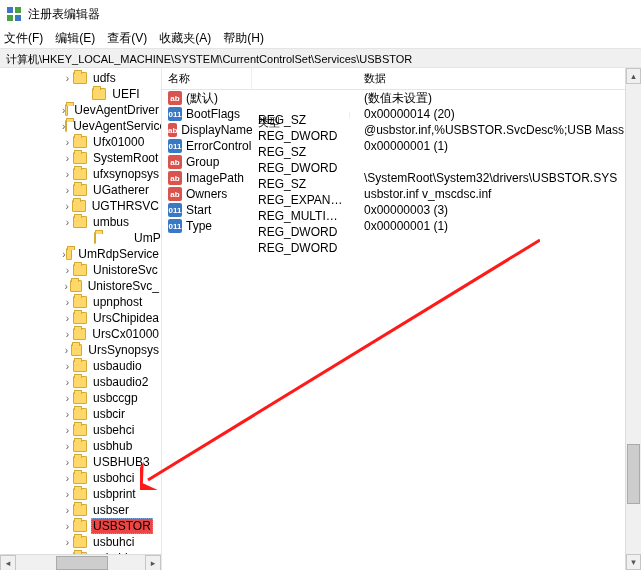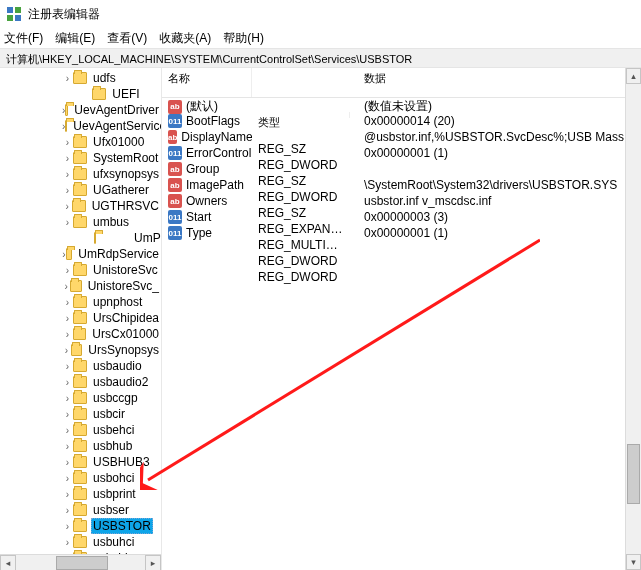--- a/index.html
+++ b/index.html
@@ -6,36 +6,36 @@
   body { margin: 0; width: 641px; height: 570px; background: #fff; overflow: hidden; position: relative; }
   .titlebar { height: 28px; display: flex; align-items: center; padding: 0 6px; background: #fff; }
   .app-icon { width:16px; height:16px; margin-right:6px; display:inline-block; }
   .menubar { height: 20px; display: flex; align-items: center; padding: 0 4px; gap: 12px; background:#fff; }
   .menubar span { color:#000; }
   .addressbar { height: 20px; line-height: 20px; padding: 0 6px; background:#f0f0f0; border-top:1px solid #e5e5e5; border-bottom:1px solid #e5e5e5; font-size:11px; white-space:nowrap; overflow:hidden; }
   .main { display:flex; height: calc(100% - 68px); }
   .tree-pane { width: 162px; overflow: hidden; position:relative; border-right:1px solid #e8e8e8; }
   .tree-scroll { position:absolute; inset:0; overflow:hidden; }
   .tree-item { height:16px; display:flex; align-items:center; white-space:nowrap; font-size:11px; color:#000; }
-  .tree-item.selected .label { background:#0ea5e9; border:1px dotted #7aa7d7; padding:0 1px; }
+  .tree-item.selected .label { background:#ef4444; border:1px dotted #7aa7d7; padding:0 1px; }
   .tree-item .label { padding:0 2px; }
   .chev { width:11px; text-align:center; color:#666; display:inline-block; font-size:10px; line-height:11px; }
   .folder { width:14px; height:12px; background:#FFD76A; border:1px solid #D6A931; border-radius:1px; margin-right:4px; display:inline-block; position:relative; }
   .folder::before { content:""; position:absolute; top:-3px; left:0; width:6px; height:3px; background:#FFD76A; border:1px solid #D6A931; border-bottom:none; border-radius:1px 1px 0 0; }
   .hscroll { position:absolute; left:0; right:0; bottom:0; height:16px; background:#f0f0f0; border-top:1px solid #dcdcdc; display:flex; align-items:center; }
   .hscroll .btn { width:16px; height:16px; background:#f0f0f0; border:1px solid #c5c5c5; display:flex; align-items:center; justify-content:center; font-size:9px; color:#555; }
   .hscroll .track { flex:1; height:16px; position:relative; }
   .hscroll .thumb { position:absolute; top:0; height:14px; margin:1px 0; background:#cdcdcd; border:1px solid #aaa; }
   .list-pane { flex:1; overflow:auto; }
-  .list-header { display:flex; height:30px; border-bottom:1px solid #e5e5e5; }
+  .list-header { display:flex; height:22px; border-bottom:1px solid #e5e5e5; }
   .list-header .col { padding:3px 6px; border-right:1px solid #eee; font-size:11px; color:#000; }
   .col-name { width:90px; }
   .col-type { width:98px;margin-top:44px; }
   .col-data { flex:1;margin-left:8px; }
-  .row { display:flex; height:16px; align-items:flex-start; font-size:11px; }
+  .row { display:flex; height:16px; align-items:center; font-size:11px; }
   .row .cell { padding:0 6px; overflow:hidden; text-overflow:ellipsis; white-space:nowrap; }
   .val-icon { width:14px; height:14px; margin:0 4px 0 6px; display:inline-flex; align-items:center; justify-content:center; border-radius:2px; font-size:8px; color:#fff; font-weight:bold; }
   .str-icon { background:#d9534f; }  
   .bin-icon { background:#3b78c4; }  
   .arrow { position:absolute; pointer-events:none; width:400px; height:260px; left:140px; top:230px; }
   .vscroll { position:absolute; right:0; top:68px; bottom:0; width:16px; background:#f0f0f0; border-left:1px solid #dcdcdc; display:flex; flex-direction:column; }
   .vscroll .btn { height:16px; border:1px solid #c5c5c5; display:flex; align-items:center; justify-content:center; font-size:9px; color:#555; }
   .vscroll .track { flex:1; position:relative; }
   .vscroll .thumb { position:absolute; left:1px; right:1px; background:#cdcdcd; border:1px solid #aaa; }
 </style>

